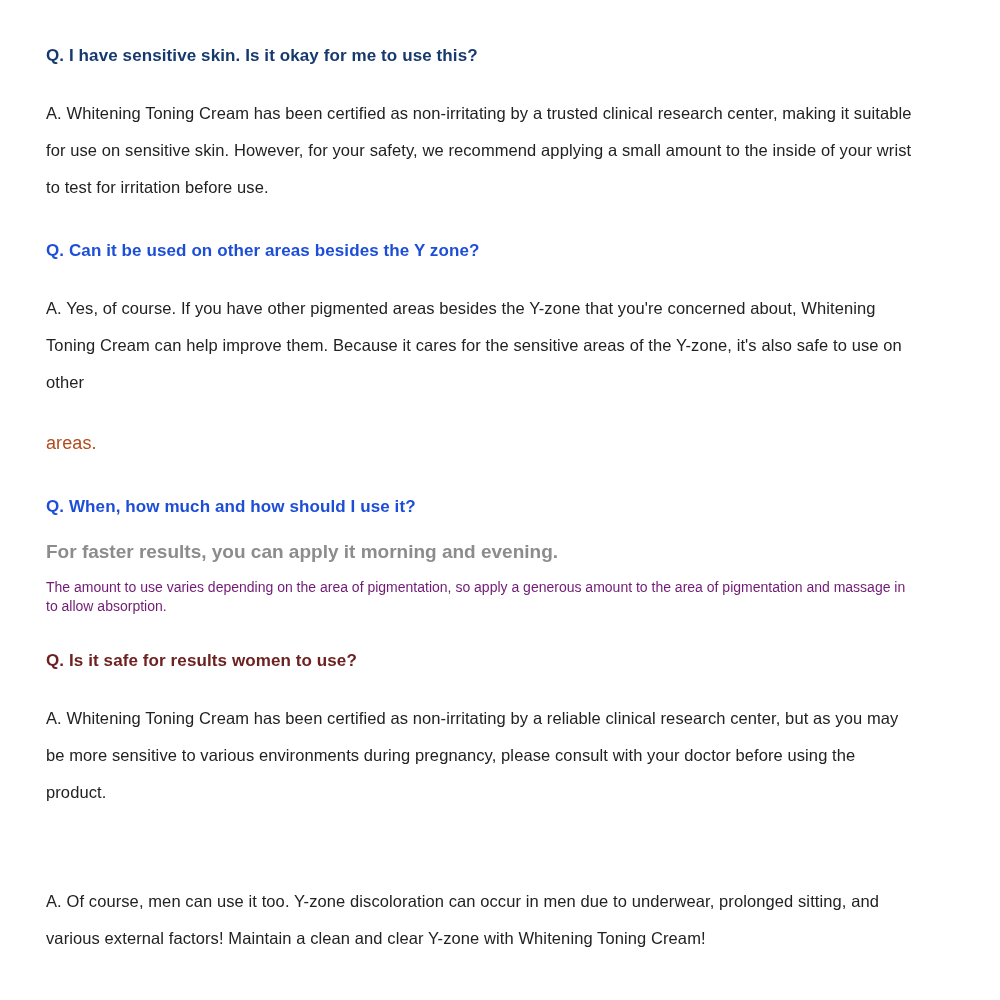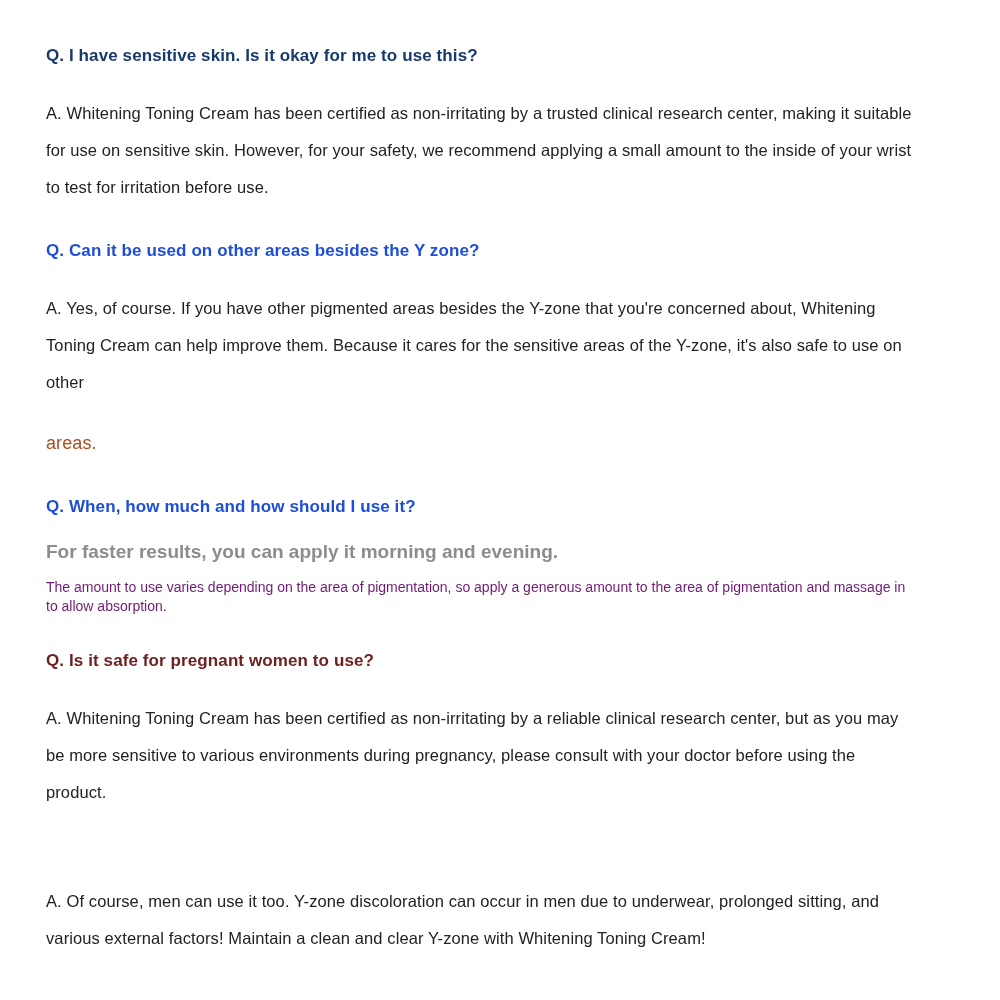--- a/index.html
+++ b/index.html
@@ -84,21 +84,21 @@
     </p>
   </section>
 
   <section class="qa">
     <h3 class="q q-wide">Q. When, how much and how should I use it?</h3>
     <p class="a-gray" style="color: rgb(140, 140, 140);">For faster results, you can apply it morning and evening.</p>
     <p class="a-tiny">The amount to use varies depending on the area of pigmentation, so apply a generous amount to the area of pigmentation and massage in to allow absorption.</p>
   </section>
 
   <section class="qa">
-    <h3 class="q" style="color: rgb(110, 33, 33);">Q. Is it safe for pregnant women to use?</h3>
+    <h3 class="q" style="color: rgb(110, 33, 33);">Q. Is it safe for results women to use?</h3>
     <p class="a">A. Whitening Toning Cream has been certified as non-irritating by a reliable clinical research center, but as you may be more sensitive to various environments during pregnancy, please consult with your doctor before using the product.</p>
   </section>
 
   <section class="qa qa-gap-large">
     <p class="a">A. Of course, men can use it too. Y-zone discoloration can occur in men due to underwear, prolonged sitting, and various external factors! Maintain a clean and clear Y-zone with Whitening Toning Cream!</p>
   </section>
 
 </main>
 
 </body></html>

